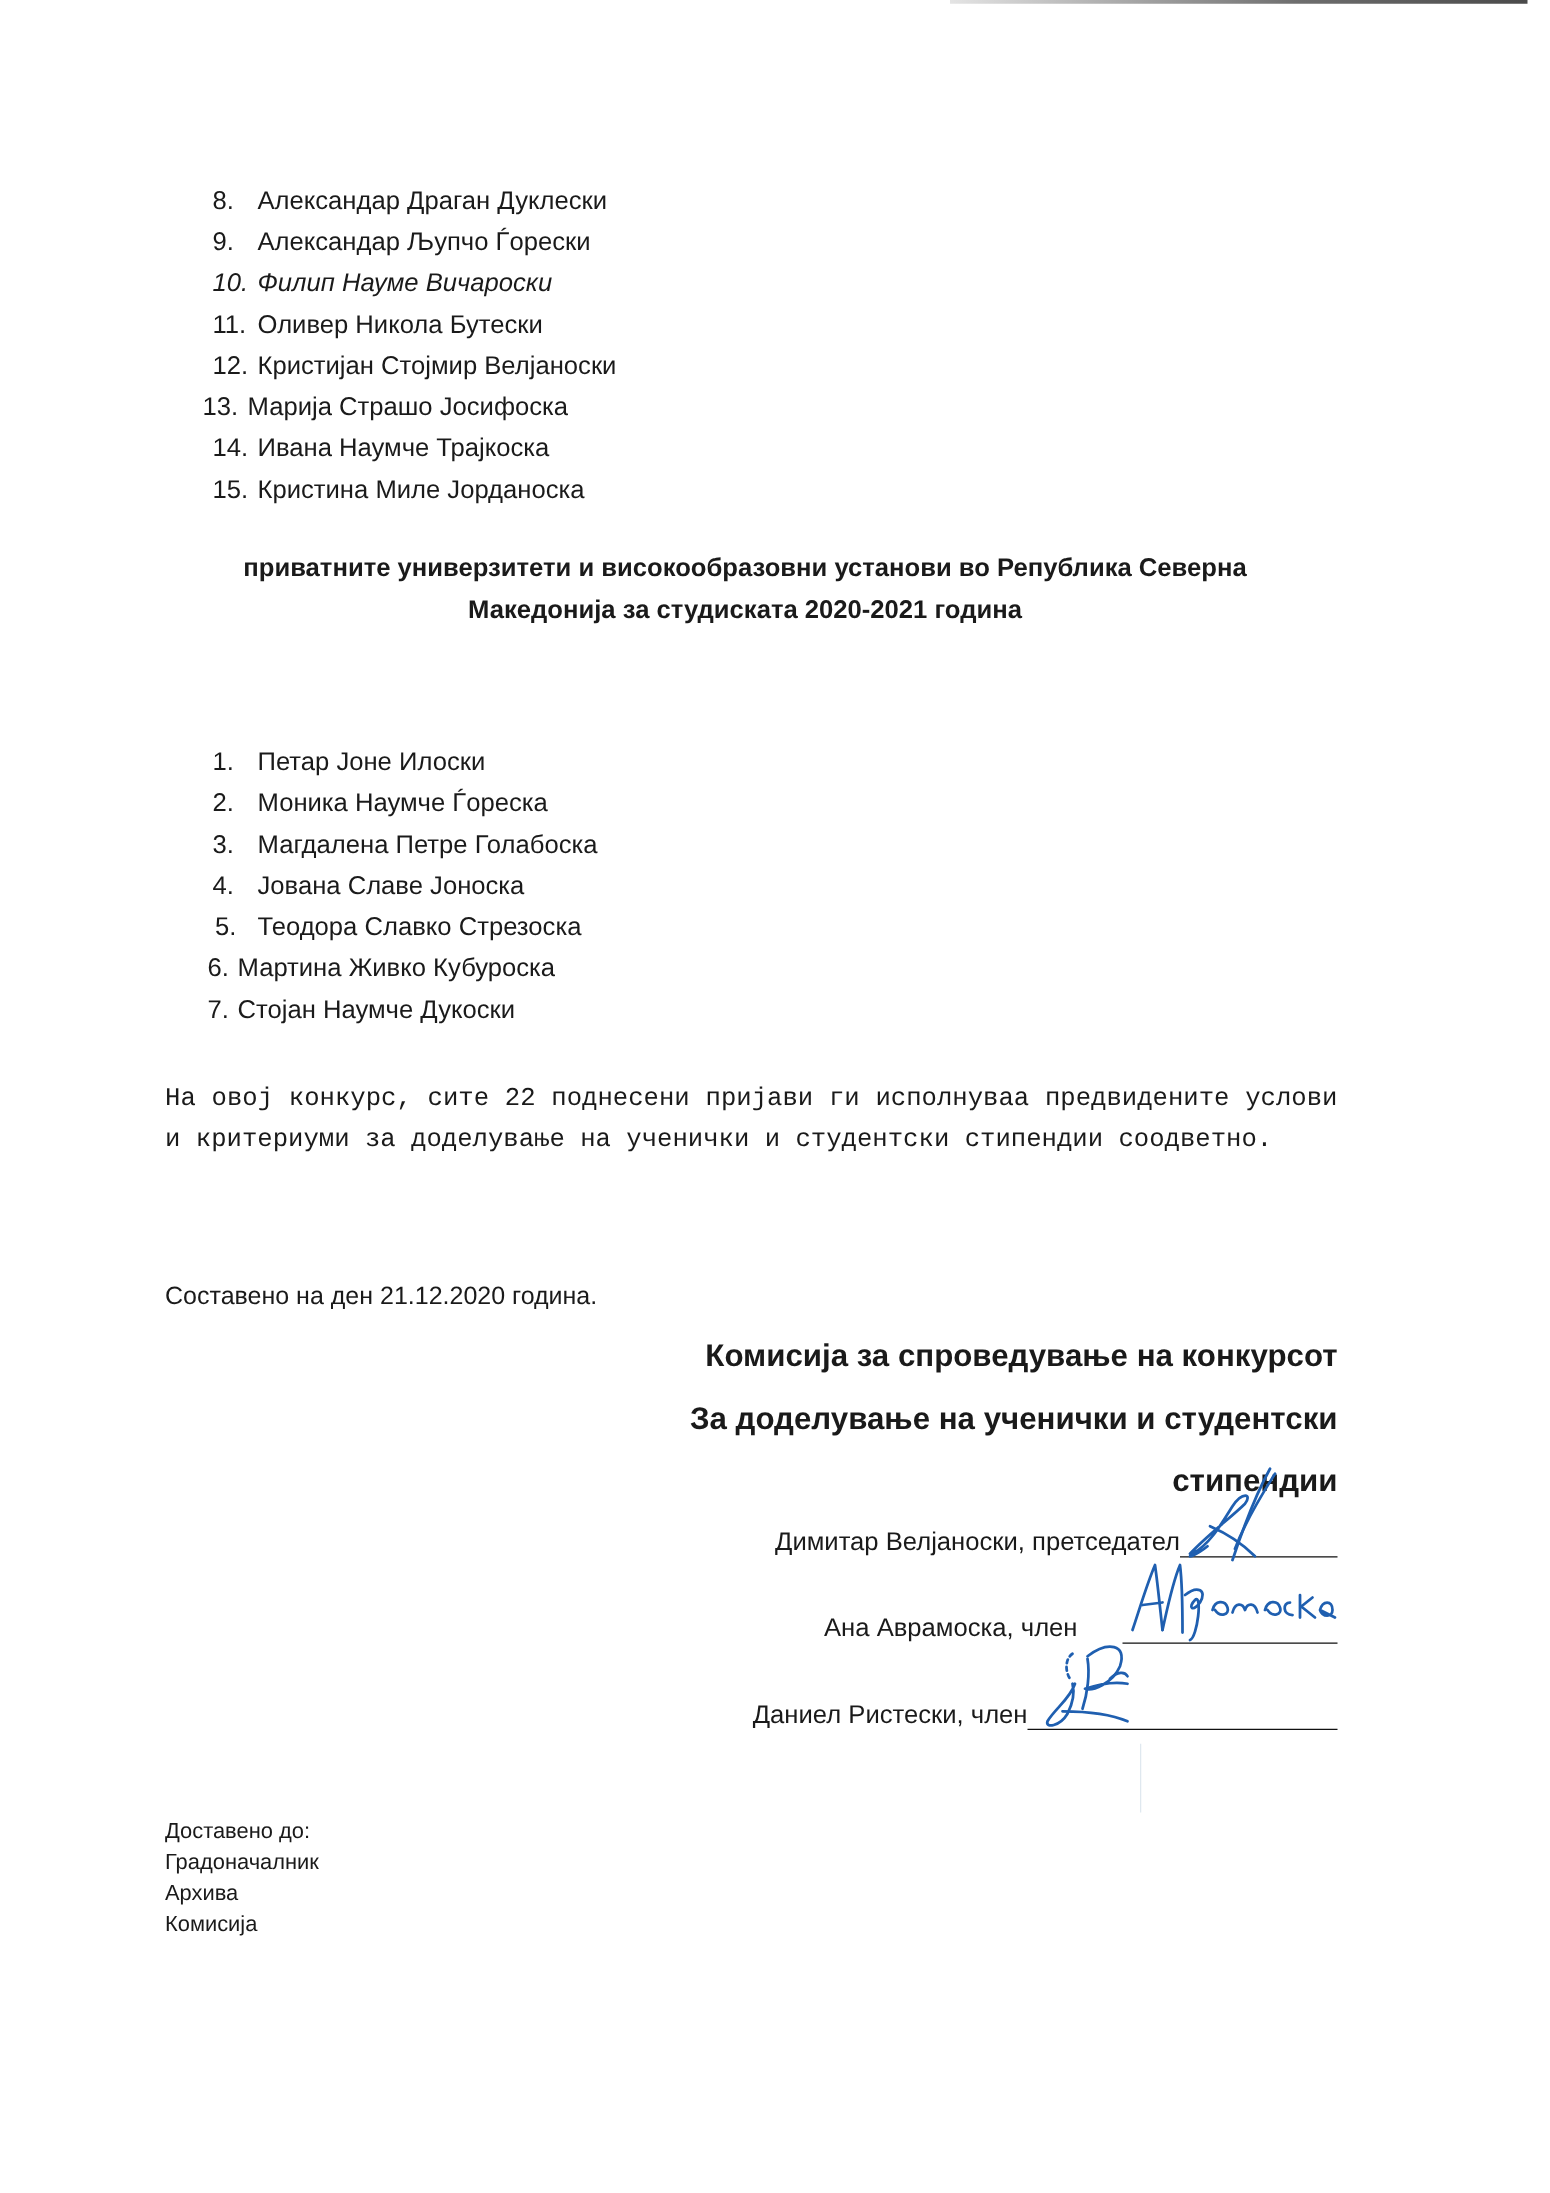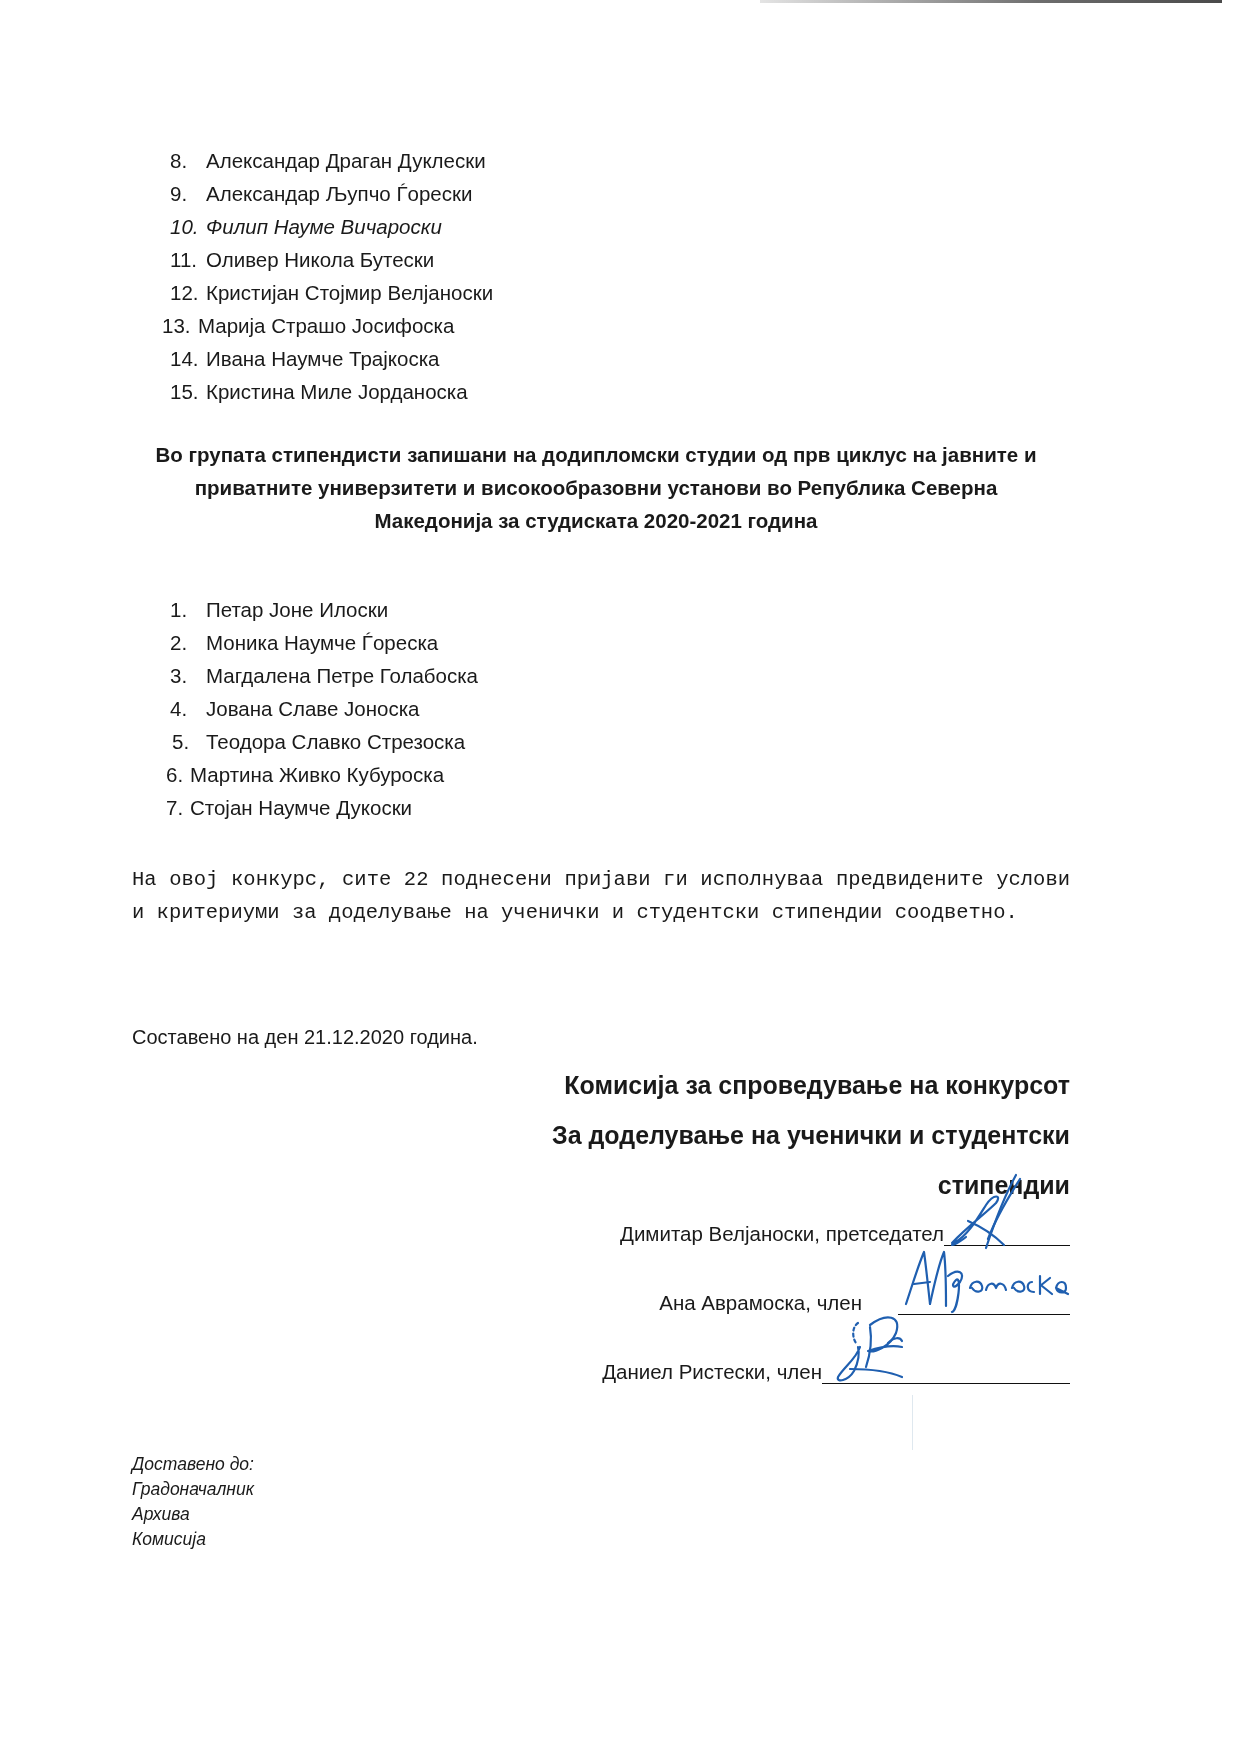--- a/index.html
+++ b/index.html
@@ -42,41 +42,40 @@
     white-space: nowrap; display: flex; align-items: flex-end;
   }
   .sig-line {
     display: inline-block; border-bottom: 1.6px solid #111; height: 20px; position: relative;
   }
   .sig-svg { position: absolute; overflow: visible; }
   .sig-svg path { fill: none; stroke: #1f5fb0; stroke-width: 2.2; stroke-linecap: round; stroke-linejoin: round; }
   .footer {
     position: absolute; left: 132px; top: 1452px; font-size: 17.5px; line-height: 25px;
   }
-  .footer div { white-space: nowrap; font-style: italic; }
+  .footer div { white-space: nowrap; }
 </style>
 </head>
 <body>
 
 <div class="scan-edge"></div>
 <div class="faint-fold"></div>
 
 <ul class="list">
   <li style="left:170px; top:149px;"><span class="num" style="width:36px">8.</span><span>Александар Драган Дуклески</span></li>
   <li style="left:170px; top:182px;"><span class="num" style="width:36px">9.</span><span>Александар Љупчо Ѓорески</span></li>
   <li style="left:170px; top:215px;font-style:italic;"><span class="num" style="width:36px">10.</span><span>Филип Науме Вичароски</span></li>
   <li style="left:170px; top:248px;"><span class="num" style="width:36px">11.</span><span>Оливер Никола Бутески</span></li>
   <li style="left:170px; top:281px;"><span class="num" style="width:36px">12.</span><span>Кристијан Стојмир Велјаноски</span></li>
   <li style="left:162px; top:314px;"><span class="num" style="width:36px">13.</span><span>Марија Страшо Јосифоска</span></li>
   <li style="left:170px; top:347px;"><span class="num" style="width:36px">14.</span><span>Ивана Наумче Трајкоска</span></li>
   <li style="left:170px; top:380px;"><span class="num" style="width:36px">15.</span><span>Кристина Миле Јорданоска</span></li>
 </ul>
 
 <div class="heading">
-  <div>Во групата стипендисти запишани на додипломски студии од прв циклус на јавните и</div>
   <div>приватните универзитети и високообразовни установи во Република Северна</div>
   <div>Македонија за студиската 2020-2021 година</div>
 </div>
 
 <ul class="list">
   <li style="left:170px; top:598px;"><span class="num" style="width:36px">1.</span><span>Петар Јоне Илоски</span></li>
   <li style="left:170px; top:631px;"><span class="num" style="width:36px">2.</span><span>Моника Наумче Ѓореска</span></li>
   <li style="left:170px; top:664px;"><span class="num" style="width:36px">3.</span><span>Магдалена Петре Голабоска</span></li>
   <li style="left:170px; top:697px;"><span class="num" style="width:36px">4.</span><span>Јована Славе Јоноска</span></li>
   <li style="left:172px; top:730px;"><span class="num" style="width:34px">5.</span><span>Теодора Славко Стрезоска</span></li>

